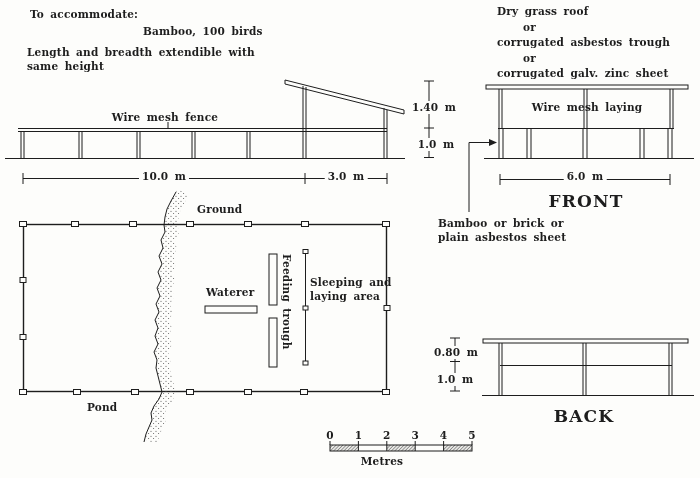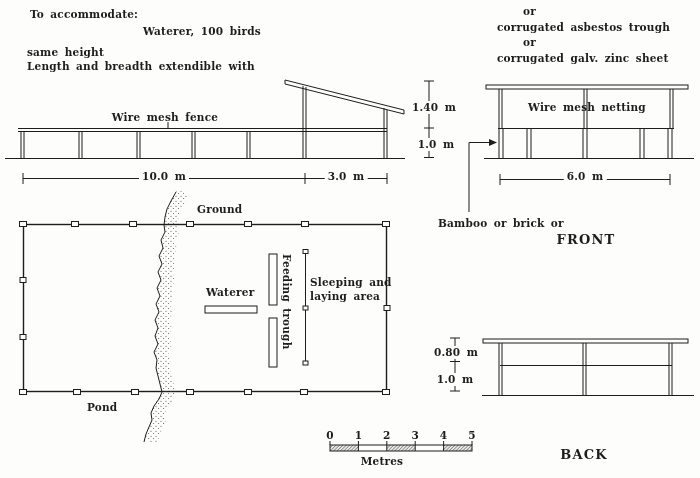--- a/index.html
+++ b/index.html
@@ -11,21 +11,21 @@
   }
   #stage svg{position:absolute;left:0;top:0;}
   .lbl{
     position:absolute;white-space:nowrap;
     font-size:10.5px;font-weight:700;letter-spacing:.2px;word-spacing:2.5px;
     line-height:13px;color:#1d1d1d;
   }
   .ctr{transform:translateX(-50%);text-align:center;}
   .mask{background:#fdfdfb;padding:0 3px;}
   .rot{transform:rotate(90deg);transform-origin:0 0;}
-  .caption{letter-spacing:1.2px;font-size:13px;margin-top:38px;}
+  .caption{letter-spacing:1.2px;font-size:17px;}
   .blk div{white-space:nowrap;}
   .indent{padding-left:26px;}
   .lh15 div{line-height:15.5px;}
   .lh14 div{line-height:14px;}
 </style>
 </head>
 <body>
 
 <div id="stage">
 
@@ -119,47 +119,49 @@
       <rect x="330" y="445" width="28.4" height="6" fill="url(#hatch)" stroke="none"></rect>
       <rect x="386.8" y="445" width="28.4" height="6" fill="url(#hatch)" stroke="none"></rect>
       <rect x="443.6" y="445" width="28.4" height="6" fill="url(#hatch)" stroke="none"></rect>
       <rect x="330" y="445" width="142" height="6"></rect>
       <path d="M358.4,445V451 M386.8,445V451 M415.2,445V451 M443.6,445V451"></path>
       <path d="M330,441V445 M358.4,441V445 M386.8,441V445 M415.2,441V445 M443.6,441V445 M472,441V445"></path>
     </g>
   </svg>
 
   <span class="lbl" style="left:30px;top:8px">To accommodate:</span>
-  <span class="lbl" style="left:143px;top:25px">Waterer, 100 birds</span>
+  <span class="lbl" style="left:143px;top:25px">Bamboo, 100 birds</span>
 
   <div class="lbl blk lh14" style="left:27px;top:45px">
+    <div>Length and breadth extendible with</div>
     <div>same height</div>
-    <div>Length and breadth extendible with</div>
   </div>
 
   <div class="lbl blk lh15" style="left:497px;top:4px">
+    <div>Dry grass roof</div>
     <div class="indent">or</div>
     <div>corrugated asbestos trough</div>
     <div class="indent">or</div>
     <div>corrugated galv. zinc sheet</div>
   </div>
 
   <span class="lbl ctr" style="left:165px;top:111px">Wire mesh fence</span>
 
   <span class="lbl ctr mask" style="left:434px;top:101px">1.40 m</span>
   <span class="lbl ctr mask" style="left:436px;top:138px">1.0 m</span>
   <span class="lbl ctr mask" style="left:164px;top:170px">10.0 m</span>
   <span class="lbl ctr mask" style="left:346px;top:170px">3.0 m</span>
 
-  <span class="lbl ctr" style="left:587px;top:101px">Wire mesh netting</span>
+  <span class="lbl ctr" style="left:587px;top:101px">Wire mesh laying</span>
   <span class="lbl ctr mask" style="left:585px;top:170px">6.0 m</span>
   <span class="lbl ctr caption" style="left:586px;top:195px">FRONT</span>
 
   <div class="lbl blk lh14" style="left:438px;top:216px">
     <div>Bamboo or brick or</div>
+    <div>plain asbestos sheet</div>
   </div>
 
   <span class="lbl" style="left:197px;top:203px">Ground</span>
   <span class="lbl" style="left:206px;top:286px">Waterer</span>
   <span class="lbl rot" style="left:293px;top:254px">Feeding trough</span>
   <div class="lbl blk lh14" style="left:310px;top:275px">
     <div>Sleeping and</div>
     <div>laying area</div>
   </div>
   <span class="lbl" style="left:87px;top:401px">Pond</span>

